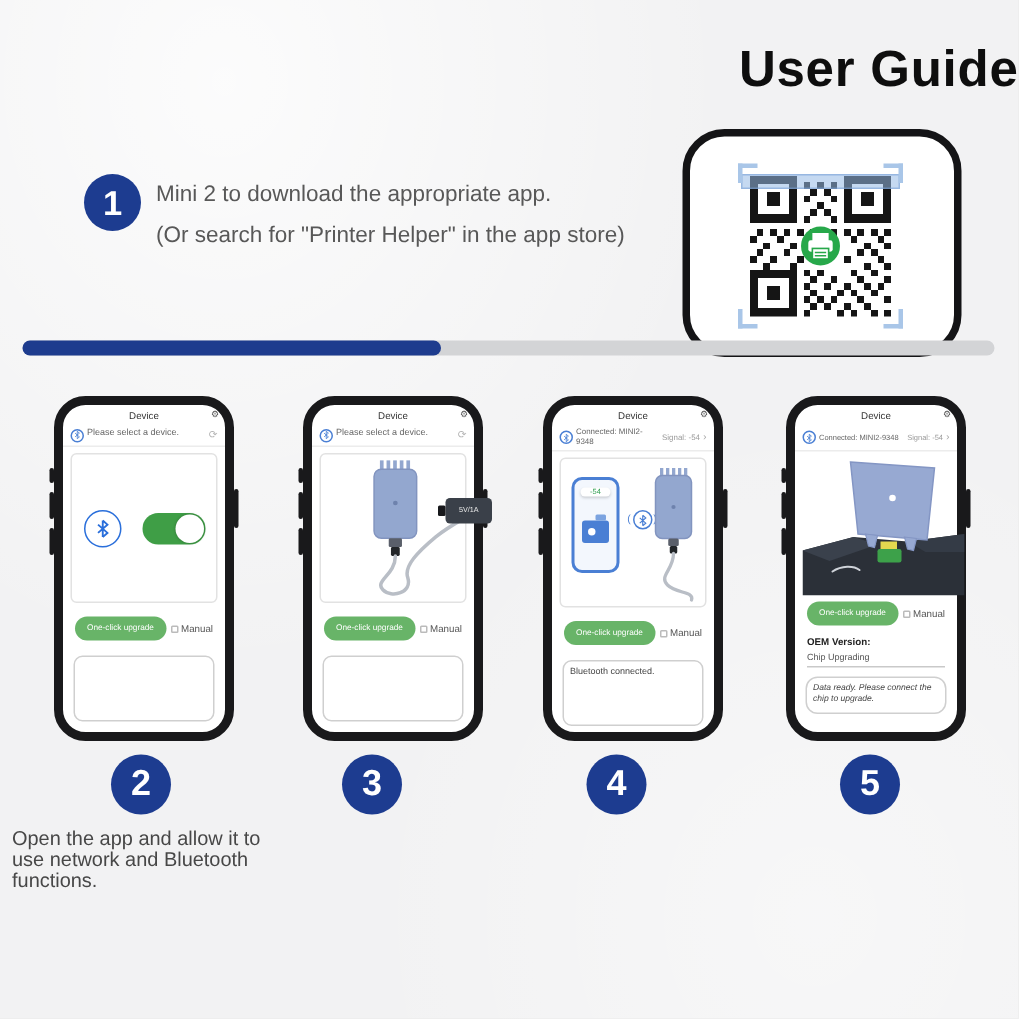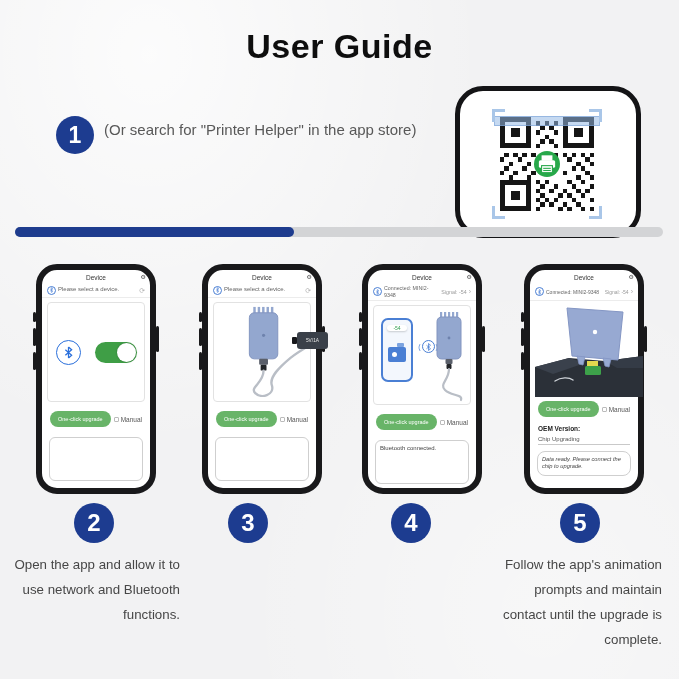--- a/index.html
+++ b/index.html
@@ -4,21 +4,21 @@
 <style>
   * { margin:0; padding:0; box-sizing:border-box; }
   html,body { background:#e9e9ea; }
   .canvas {
     position:relative; width:679px; height:679px; overflow:hidden;
     background:#f2f2f3;
     background-image:radial-gradient(ellipse at 22% 8%, rgba(255,255,255,.75), rgba(255,255,255,0) 45%),
                      radial-gradient(ellipse at 80% 90%, rgba(255,255,255,.4), rgba(255,255,255,0) 40%);
     font-family:"Liberation Sans", sans-serif;
   }
-  .title { position:absolute; top:27px; left:0; right:0; text-align:center;
+  .title { position:absolute; top:27px; left:0; right:0; text-align:right;
     font-size:34px; font-weight:bold; color:#0e0e0e; letter-spacing:.5px; }
 
   
   .num-circle { position:absolute; background:#1d3c90; color:#fff; border-radius:50%;
     display:flex; align-items:center; justify-content:center; font-weight:bold; }
   .n1 { left:56px; top:116px; width:38px; height:38px; font-size:23px; }
   .step1-text { position:absolute; left:104px; top:116px; width:340px;
     font-size:15px; line-height:27px; color:#585858; }
 
   
@@ -105,36 +105,37 @@
   .oem-label { margin:8px 8px 0; font-size:6.5px; color:#222; font-weight:bold; }
   .chip-status { margin:4px 8px 0; padding-bottom:2px; font-size:6px; color:#555;
     border-bottom:1px solid #c9c9c9; }
   .log4 { margin:6px 7px 0; height:25px; font-style:italic; border-radius:8px; font-size:5.7px; }
 
   
   .n2 { left:74px;  top:503px; width:40px; height:40px; font-size:24px; }
   .n3 { left:228px; top:503px; width:40px; height:40px; font-size:24px; }
   .n4 { left:391px; top:503px; width:40px; height:40px; font-size:24px; }
   .n5 { left:560px; top:503px; width:40px; height:40px; font-size:24px; }
-  .caption { position:absolute; top:552px; font-size:13.3px; line-height:25px;
-    color:#474747; text-align:right; }
+  .caption { position:absolute; top:552px; font-size:13.3px; line-height:14px;
+    color:#474747; text-align:left; }
   .c2 { left:8px;   width:172px; }
   .c3 { left:170px; width:158px; }
   .c4 { left:320px; width:182px; }
   .c5 { left:498px; width:164px; }
 </style>
 </head>
 <body>
 
 <div class="canvas">
 
   <div class="title">User Guide</div>
 
   <div class="num-circle n1">1</div>
   <div class="step1-text">
+    <div>Mini 2 to download the appropriate app.</div>
     <div>(Or search for "Printer Helper" in the app store)</div>
   </div>
 
   <div class="qr-phone">
     <div class="qr-box">
       <svg viewBox="0 0 21 21" shape-rendering="crispEdges">
         <g fill="#151515">
           <rect x="0.6" y="0.6" width="5.8" height="5.8" fill="none" stroke="#151515" stroke-width="1.2"></rect>
           <rect x="2.5" y="2.5" width="2" height="2"></rect>
           <rect x="14.6" y="0.6" width="5.8" height="5.8" fill="none" stroke="#151515" stroke-width="1.2"></rect>
@@ -426,15 +427,14 @@
     <div class="chip-status">Chip Upgrading</div>
     <div class="ph-log log4">Data ready. Please connect the chip to upgrade.</div>
   </div>
 
   <div class="num-circle n2">2</div>
   <div class="num-circle n3">3</div>
   <div class="num-circle n4">4</div>
   <div class="num-circle n5">5</div>
 
   <div class="caption c2">Open the app and allow it to use network and Bluetooth functions.</div>
-  <div class="caption c5">Follow the app's animation prompts and maintain contact until the upgrade is complete.</div>
 
 </div>
 
 </body></html>

